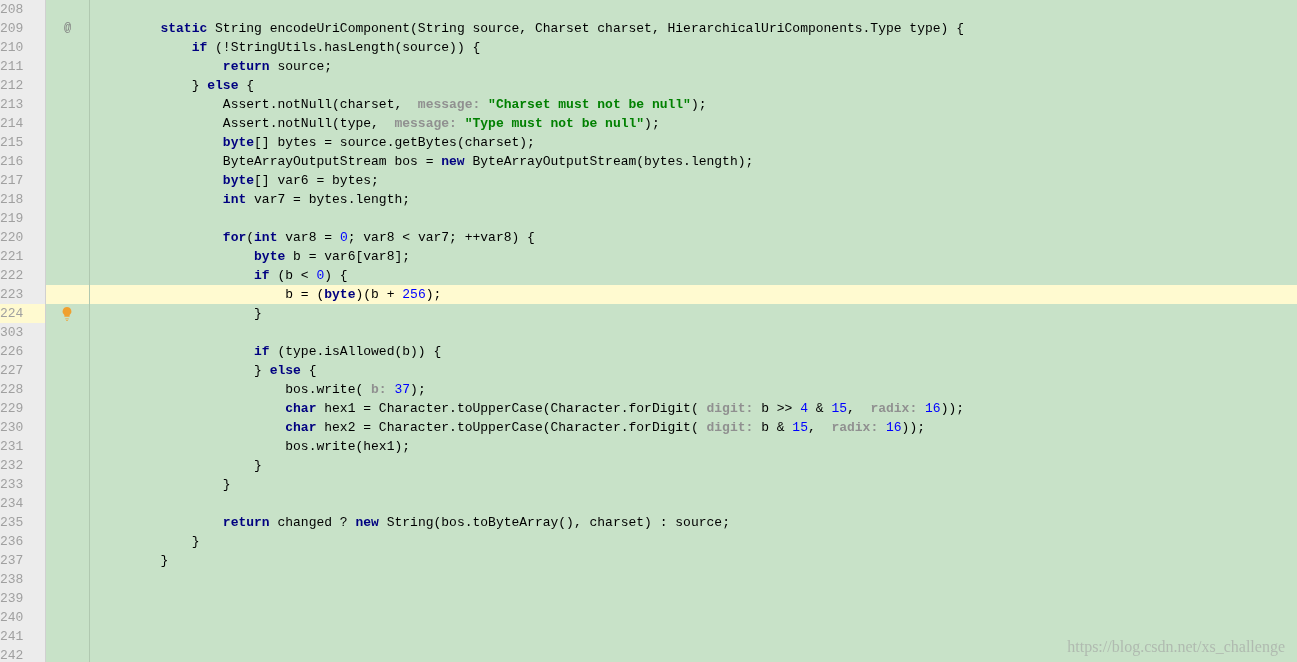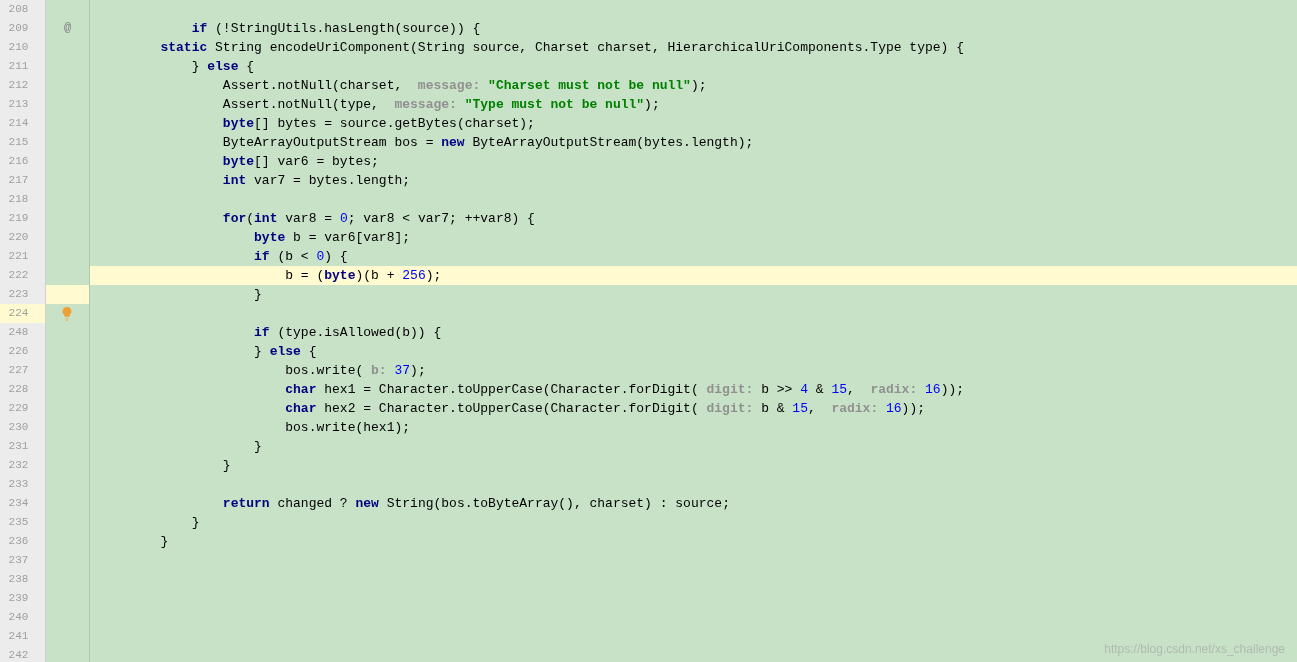--- a/index.html
+++ b/index.html
@@ -26,24 +26,24 @@
   .gutter-marks {
     background: #c8e2c8;
     width: 44px;
     flex-shrink: 0;
     border-right: 1px solid #b0c8b0;
     position: relative;
   }
   .line-num {
     height: 19px;
     line-height: 19px;
-    text-align: center;
+    text-align: left;
     padding-right: 8px;
     color: #a0a0a0;
-    font-size: 11px;
+    font-size: 13px;
   }
   .code-area {
     flex: 1;
     background: #c8e2c8;
     position: relative;
   }
   .code-line {
     height: 19px;
     line-height: 19px;
     white-space: pre;
@@ -71,22 +71,22 @@
   .str { color: #008000; font-weight: bold; }
   .num { color: #0000ff; }
   .hint { color: #909090; font-weight: bold; }
   .plain { color: #000000; }
   .at-sign { color: #808080; }
   .watermark {
     position: absolute;
     bottom: 6px;
     right: 12px;
     color: rgba(160,160,160,0.6);
-    font-size: 12px;
-    font-family: Liberation Sans, sans-serif;
+    font-size: 16px;
+    font-family: Liberation Serif, serif;
   }
 </style>
 </head>
 <body>
 
 <div class="editor">
   <div class="gutter" id="gutter">
       <div class="line-num">208</div>
       <div class="line-num">209</div>
       <div class="line-num">210</div>
@@ -97,21 +97,21 @@
       <div class="line-num">215</div>
       <div class="line-num">216</div>
       <div class="line-num">217</div>
       <div class="line-num">218</div>
       <div class="line-num">219</div>
       <div class="line-num">220</div>
       <div class="line-num">221</div>
       <div class="line-num">222</div>
       <div class="line-num">223</div>
       <div class="line-num" style="background: rgb(255, 250, 208);">224</div>
-      <div class="line-num">248</div>
+      <div class="line-num">303</div>
       <div class="line-num">226</div>
       <div class="line-num">227</div>
       <div class="line-num">228</div>
       <div class="line-num">229</div>
       <div class="line-num">230</div>
       <div class="line-num">231</div>
       <div class="line-num">232</div>
       <div class="line-num">233</div>
       <div class="line-num">234</div>
       <div class="line-num">235</div>
@@ -160,22 +160,23 @@
       <div class="mark-row"></div>
       <div class="mark-row"></div>
       <div class="mark-row"></div>
       <div class="mark-row"></div>
       <div class="mark-row"></div>
       <div class="mark-row"></div>
       <div class="mark-row"></div>
     </div>
   <div class="code-area" id="code-area">
       <div class="code-line"></div>
+      <div class="code-line"><span>        </span><span class="kw">static</span><span class="plain"> String encodeUriComponent(String source, Charset charset, HierarchicalUriComponents.Type type) {</span></div>
       <div class="code-line"><span>            </span><span class="kw">if</span><span class="plain"> (!StringUtils.hasLength(source)) {</span></div>
-      <div class="code-line"><span>        </span><span class="kw">static</span><span class="plain"> String encodeUriComponent(String source, Charset charset, HierarchicalUriComponents.Type type) {</span></div>
+      <div class="code-line"><span>                </span><span class="kw">return</span><span class="plain"> source;</span></div>
       <div class="code-line"><span>            </span><span class="plain">} </span><span class="kw">else</span><span class="plain"> {</span></div>
       <div class="code-line"><span>                </span><span class="plain">Assert.notNull(charset, </span><span class="hint"> message: </span><span class="str">"Charset must not be null"</span><span class="plain">);</span></div>
       <div class="code-line"><span>                </span><span class="plain">Assert.notNull(type, </span><span class="hint"> message: </span><span class="str">"Type must not be null"</span><span class="plain">);</span></div>
       <div class="code-line"><span>                </span><span class="kw">byte</span><span class="plain">[] bytes = source.getBytes(charset);</span></div>
       <div class="code-line"><span>                </span><span class="plain">ByteArrayOutputStream bos = </span><span class="kw">new</span><span class="plain"> ByteArrayOutputStream(bytes.length);</span></div>
       <div class="code-line"><span>                </span><span class="kw">byte</span><span class="plain">[] var6 = bytes;</span></div>
       <div class="code-line"><span>                </span><span class="kw">int</span><span class="plain"> var7 = bytes.length;</span></div>
       <div class="code-line"></div>
       <div class="code-line"><span>                </span><span class="kw">for</span><span class="plain">(</span><span class="kw">int</span><span class="plain"> var8 = </span><span class="num">0</span><span class="plain">; var8 &lt; var7; ++var8) {</span></div>
       <div class="code-line"><span>                    </span><span class="kw">byte</span><span class="plain"> b = var6[var8];</span></div>

